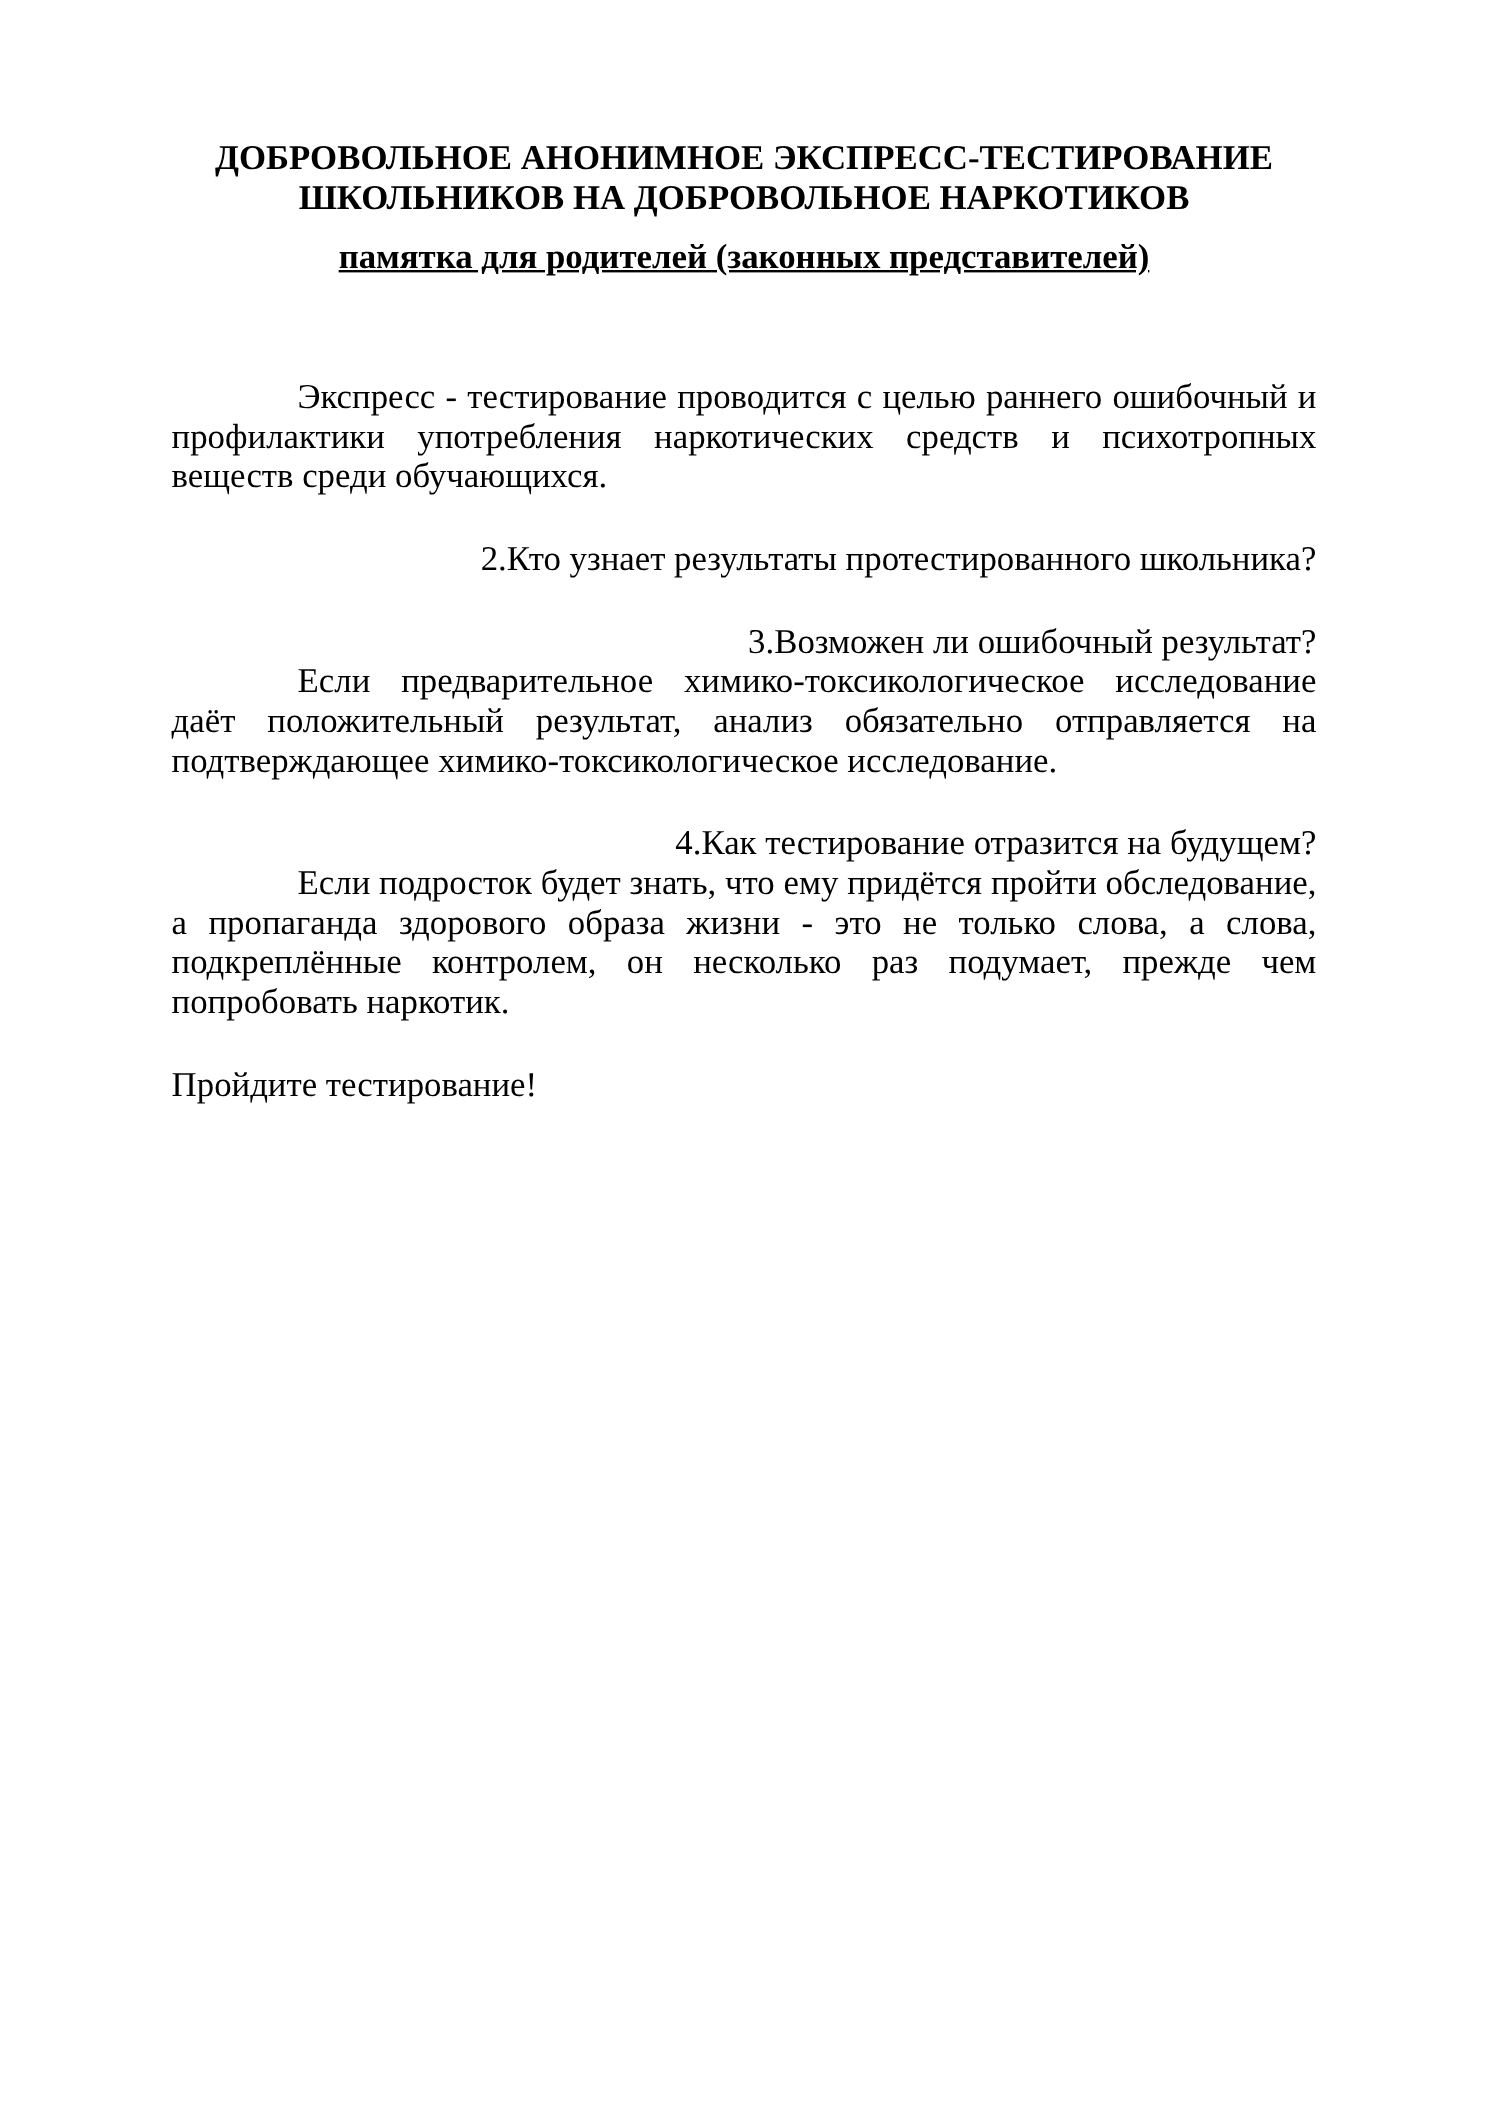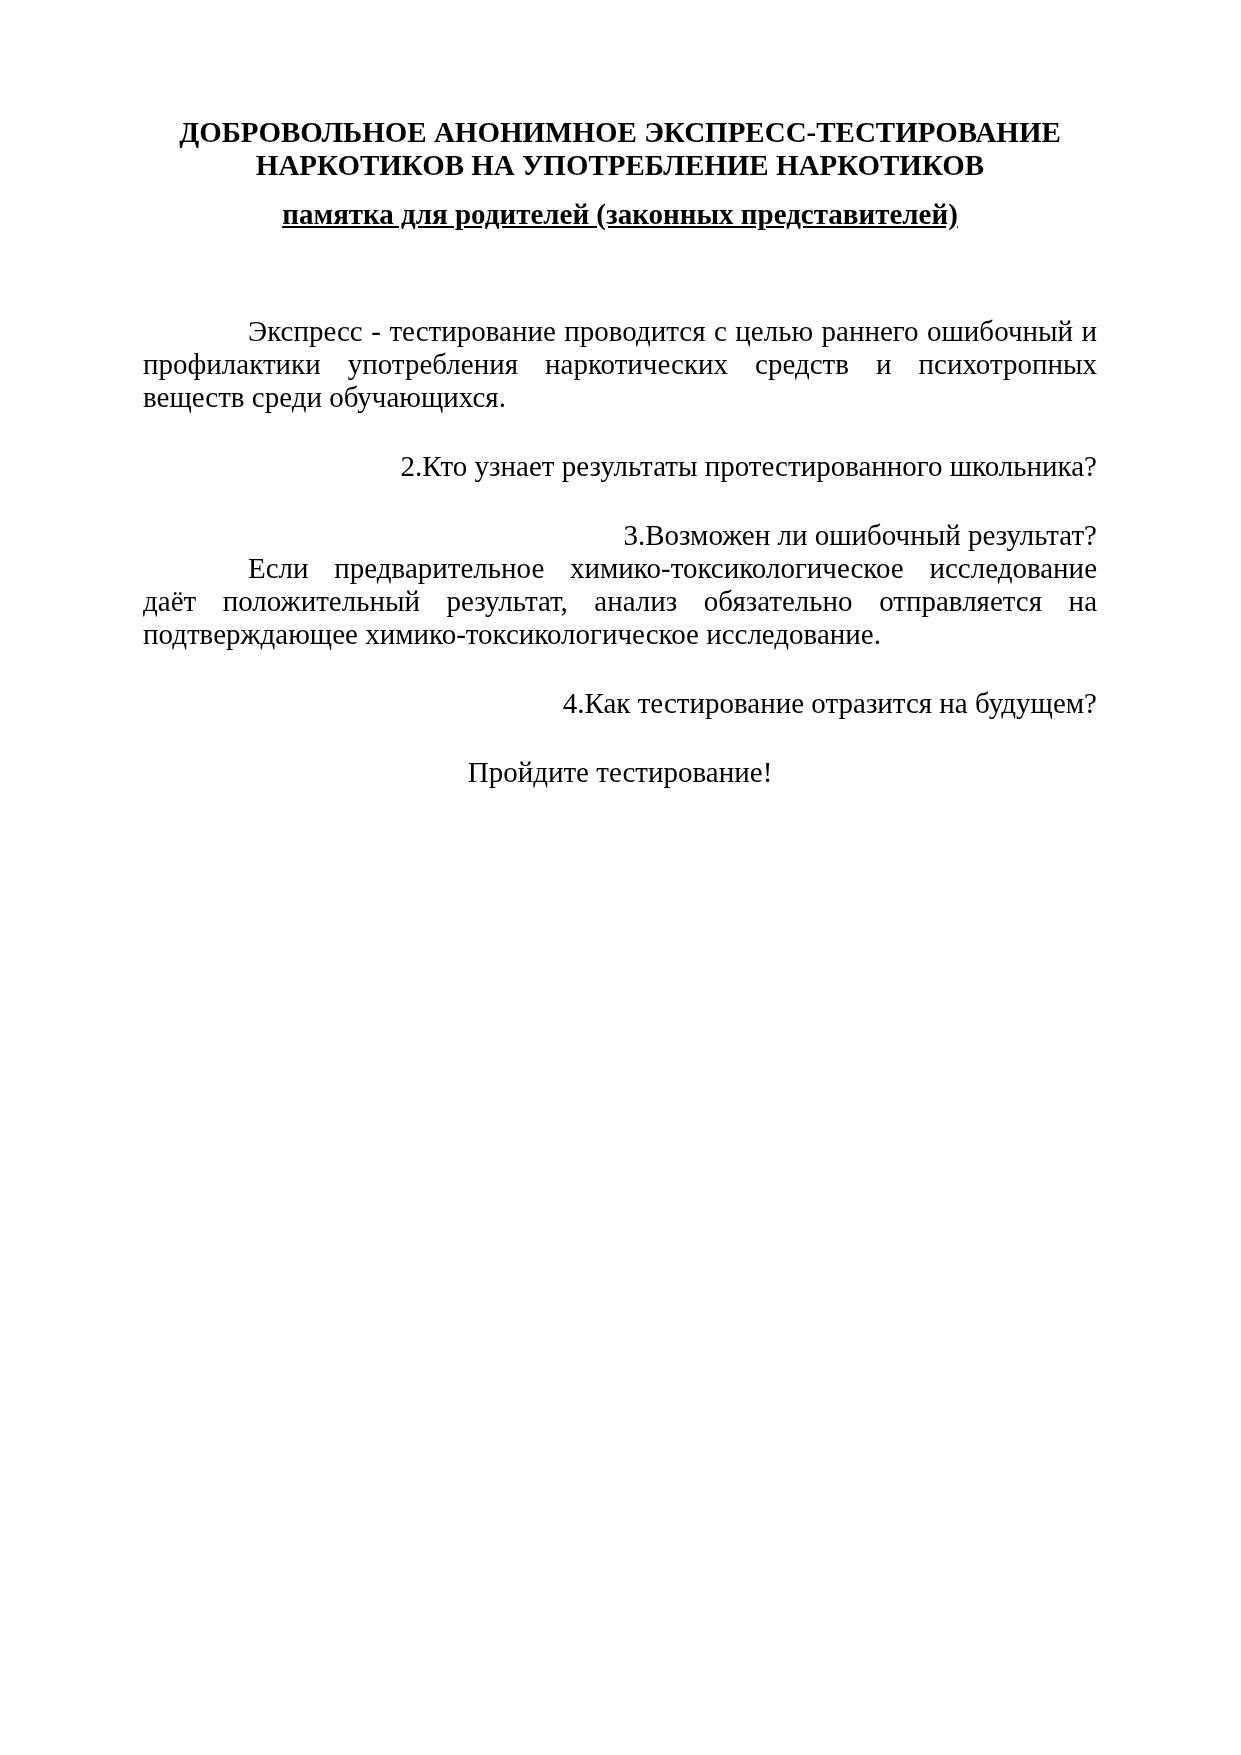--- a/index.html
+++ b/index.html
@@ -44,31 +44,30 @@
   .qa-number {
     display: inline-block;
     width: 105px;
   }
   .qa-answer {
     text-align: justify;
     text-indent: 105px;
   }
   .closing {
     margin-top: 36px;
-    text-align: center;
   }
 </style>
 </head>
 <body>
 
 <div class="page">
 
   <div class="doc-title">
     <div>ДОБРОВОЛЬНОЕ АНОНИМНОЕ ЭКСПРЕСС-ТЕСТИРОВАНИЕ</div>
-    <div>НАРКОТИКОВ НА УПОТРЕБЛЕНИЕ НАРКОТИКОВ</div>
+    <div>ШКОЛЬНИКОВ НА ДОБРОВОЛЬНОЕ НАРКОТИКОВ</div>
   </div>
 
   <div class="doc-subtitle">памятка для родителей (законных представителей)</div>
 
   <div class="intro-para">Экспресс - тестирование проводится с целью раннего ошибочный и профилактики употребления наркотических средств и психотропных веществ среди обучающихся.</div>
 
   <div class="qa-item">
     <div class="qa-question-line">
       <span class="qa-number">2.</span><span>Кто узнает результаты протестированного школьника?</span>
     </div>
@@ -78,19 +77,20 @@
     <div class="qa-question-line">
       <span class="qa-number">3.</span><span>Возможен ли ошибочный результат?</span>
     </div>
     <div class="qa-answer">Если предварительное химико-токсикологическое исследование даёт положительный результат, анализ обязательно отправляется на подтверждающее химико-токсикологическое исследование.</div>
   </div>
 
   <div class="qa-item">
     <div class="qa-question-line">
       <span class="qa-number">4.</span><span>Как тестирование отразится на будущем?</span>
     </div>
+    <div class="qa-answer">Если подросток будет знать, что ему придётся пройти обследование, а пропаганда здорового образа жизни - это не только слова, а слова, подкреплённые контролем, он несколько раз подумает, прежде чем попробовать наркотик.</div>
   </div>
 
   <div class="closing">
     <div>Пройдите тестирование!</div>
   </div>
 
 </div>
 
 </body></html>

